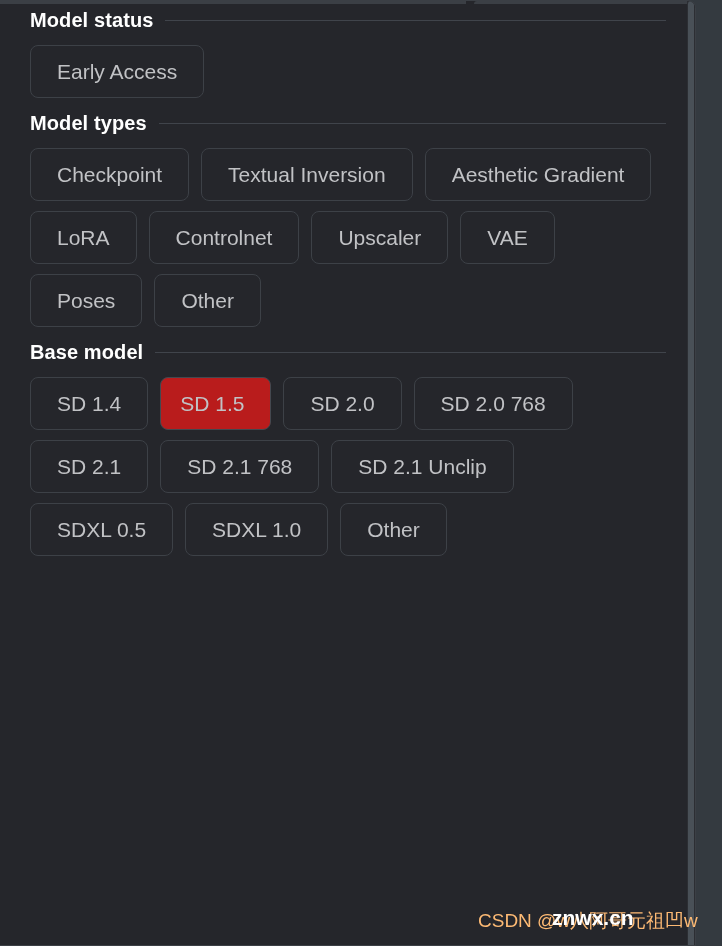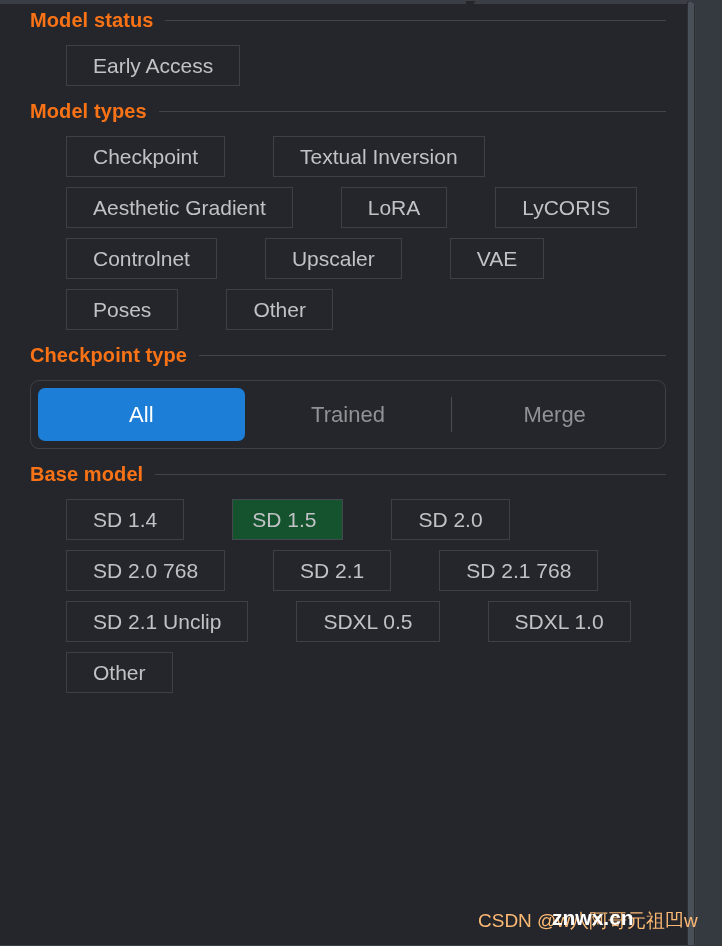--- a/index.html
+++ b/index.html
@@ -60,21 +60,21 @@
   
   .section-head {
     display: flex;
     align-items: center;
     gap: 12px;
     margin-bottom: 13px;
   }
   .section-head .title {
     font-size: 20px;
     font-weight: bold;
-    color: #f97316;
+    color: #ffffff;
     white-space: nowrap;
     letter-spacing: 0.1px;
   }
   .section-head .rule {
     flex: 1 1 auto;
     height: 1px;
     background: #40444b;
   }
   .section {
     margin-bottom: 14px;
@@ -83,36 +83,35 @@
   
   .chips {
     display: flex;
     flex-wrap: wrap;
     gap: 10px 12px;
   }
   .chip {
     display: inline-flex;
     align-items: center;
     justify-content: center;
-    height: 41px;
+    height: 53px;
     padding: 0 26px;
-    border-radius: 0;
+    border-radius: 8px;
     border: 1px solid #3d4147;
     background: #25262b;
     color: #c1c2c5;
     font-size: 21px;
     font-family: "Liberation Sans", sans-serif;
     line-height: 1;
     cursor: pointer;
     white-space: nowrap;
     user-select: none;
-    margin-left: 36px;
   }
   .chip.hovered {
-    background: #14532d;
+    background: #b91c1c;
     border-color: #44484f;
     padding-left: 19px;
   }
 
   
   .segmented {
     display: flex;
     align-items: center;
     width: 100%;
     height: 69px;
@@ -222,37 +221,25 @@
         <div class="section">
           <div class="section-head">
             <span class="title">Model types</span>
             <span class="rule"></span>
           </div>
           <div class="chips">
             <button class="chip">Checkpoint</button>
             <button class="chip">Textual Inversion</button>
             <button class="chip">Aesthetic Gradient</button>
             <button class="chip">LoRA</button>
-            <button class="chip">LyCORIS</button>
             <button class="chip">Controlnet</button>
             <button class="chip">Upscaler</button>
             <button class="chip">VAE</button>
             <button class="chip">Poses</button>
             <button class="chip">Other</button>
-          </div>
-        </div>
-        <div class="section">
-          <div class="section-head">
-            <span class="title">Checkpoint type</span>
-            <span class="rule"></span>
-          </div>
-          <div class="segmented">
-            <div class="seg active">All</div>
-            <div class="seg">Trained</div>
-            <div class="seg divided">Merge</div>
           </div>
         </div>
         <div class="section">
           <div class="section-head">
             <span class="title">Base model</span>
             <span class="rule"></span>
           </div>
           <div class="chips">
             <button class="chip">SD 1.4</button>
             <button class="chip hovered">SD 1.5</button>

